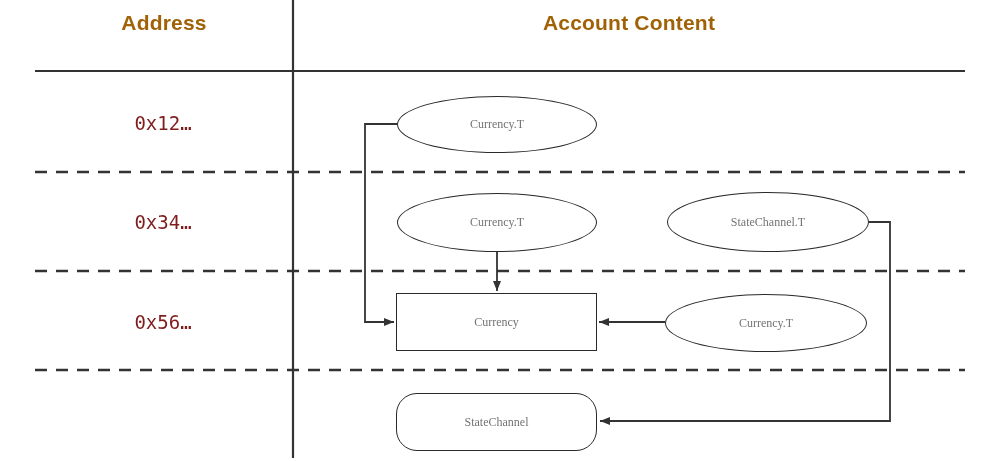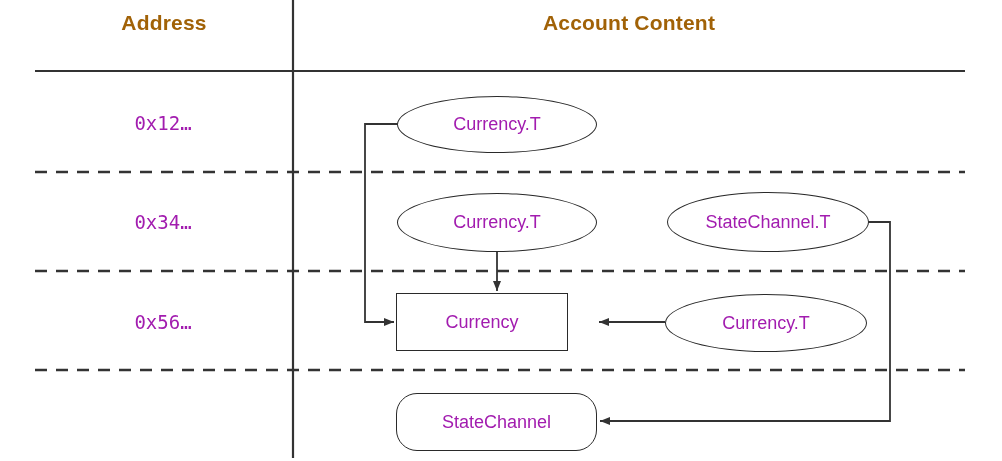--- a/index.html
+++ b/index.html
@@ -37,33 +37,33 @@
   .col-header.content { left: 293px; width: 672px; }
   .addr-label {
     position: absolute;
     left: 60px;
     width: 206px;
     height: 28px;
     line-height: 28px;
     text-align: center;
     font-family: "DejaVu Sans Mono", monospace;
     font-size: 19px;
-    color: #a21caf;
+    color: #7f1d1d;
   }
   .node {
     position: absolute;
     box-sizing: border-box;
     border: 1.6px solid #2a2a2a;
     background: #ffffff;
     display: flex;
     align-items: center;
     justify-content: center;
-    font-family: Liberation Sans, sans-serif;
-    font-size: 18px;
-    color: #a21caf;
+    font-family: Liberation Serif, serif;
+    font-size: 12px;
+    color: #737373;
     white-space: nowrap;
   }
   .node.ellipse { border-radius: 50%; }
   .node.rect { border-radius: 0; }
 </style>
 </head>
 <body>
 
 <div class="canvas">
 
@@ -103,21 +103,21 @@
   </div>
 
   <div class="node ellipse" style="left:397px; top:193px; width:200px; height:59px;">
     <span>Currency.T</span>
   </div>
 
   <div class="node ellipse" style="left:667px; top:192px; width:202px; height:60px;">
     <span>StateChannel.T</span>
   </div>
 
-  <div class="node rect" style="left:396px; top:293px; width:172px; height:58px;">
+  <div class="node rect" style="left:396px; top:293px; width:201px; height:58px;">
     <span>Currency</span>
   </div>
 
   <div class="node ellipse" style="left:665px; top:294px; width:202px; height:58px;">
     <span>Currency.T</span>
   </div>
 
   <div class="node rect" style="left:396px; top:393px; width:201px; height:58px;border-radius:21px;">
     <span>StateChannel</span>
   </div>

